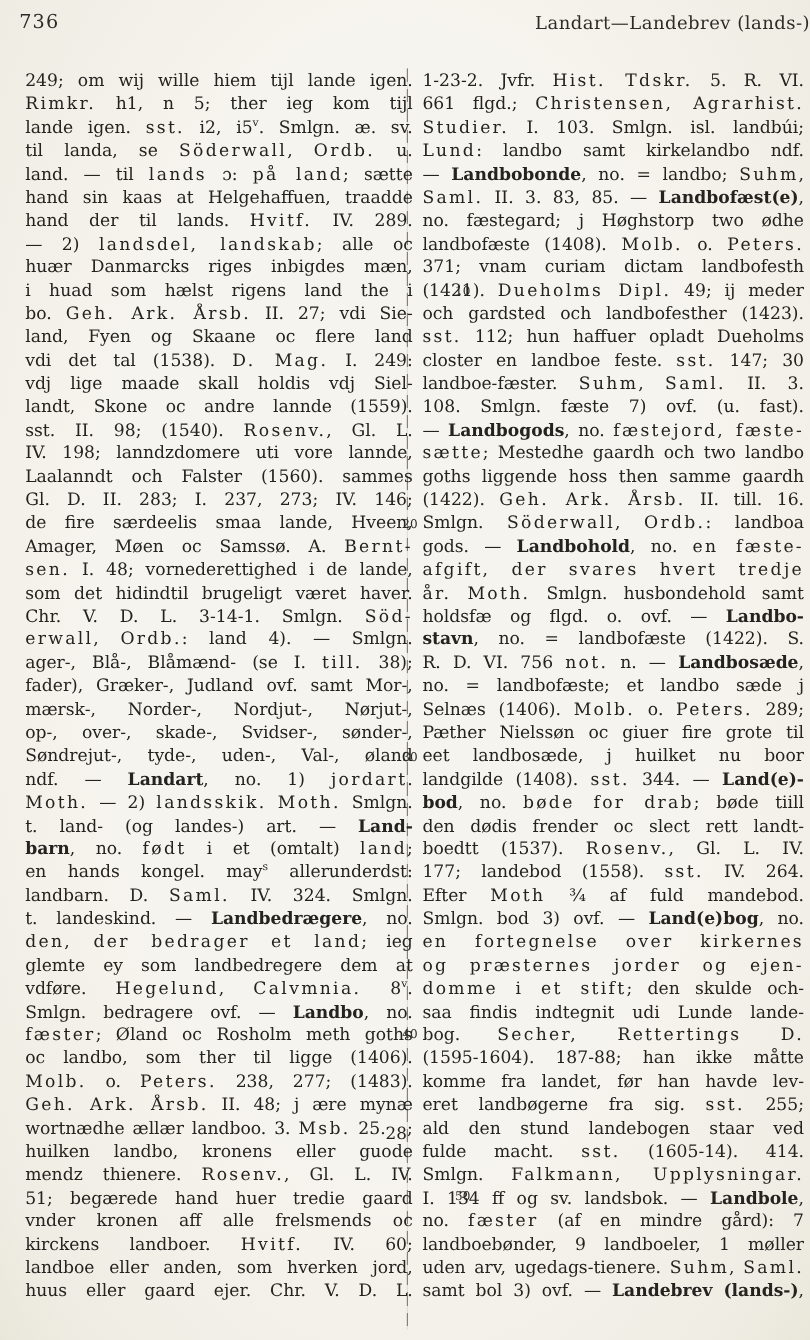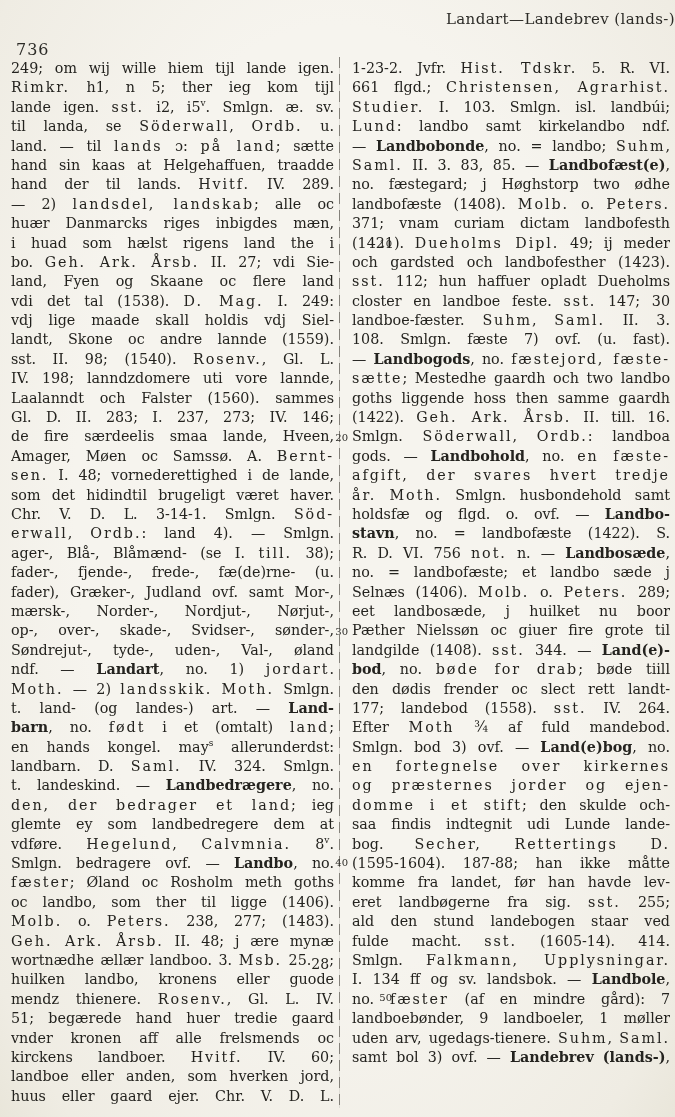--- a/index.html
+++ b/index.html
@@ -4,28 +4,28 @@
 <style>
   html,body { margin:0; padding:0; background:#e8e6df; }
   .page {
     position:relative; width:675px; height:1117px; overflow:hidden;
     background: radial-gradient(ellipse at 50% 45%, #f6f4ee 55%, #efece3 90%, #e9e6da 100%);
     font-family:"DejaVu Serif", "Liberation Serif", serif;
     color:#24231f;
   }
   .page-number {
     position:absolute; top:8px; left:16px;
-    font-size:16px; letter-spacing:1px; color:#2c2b27;margin-top:32px;
+    font-size:16px; letter-spacing:1px; color:#2c2b27;
   }
   .header-title {
     position:absolute; top:10px; left:0; width:100%;
     text-align:right; font-size:15px; letter-spacing:0.4px; color:#2c2b27;
   }
   .col { position:absolute; top:59px; font-size:14.3px; }
-  .col-left  { left:11px;   width:323px; }
+  .col-left  { left:21px;   width:323px; }
   .col-right { left:352px; width:318px; }
   .line {
     height:19.4px; line-height:19.4px;
     text-align:justify; text-align-last:justify; -moz-text-align-last:justify;
     white-space:normal; overflow:hidden;
   }
   .b  { font-weight:bold; }
   .g  { letter-spacing:0.135em; }
   .sup { font-size:9px; vertical-align:super; line-height:0; }
   .sub { font-size:14px; vertical-align:sub;   line-height:0; }
@@ -69,21 +69,20 @@
       <div class="line"><span>IV. 198; lanndzdomere uti vore lannde,</span></div>
       <div class="line"><span>Laalanndt och Falster (1560). sammes</span></div>
       <div class="line"><span>Gl. D. II. 283; I. 237, 273; IV. 146;</span></div>
       <div class="line"><span>de fire særdeelis smaa lande, Hveen,</span></div>
       <div class="line"><span>Amager, Møen oc Samssø. A. </span><span class="g">Bernt-</span></div>
       <div class="line"><span class="g">sen.</span><span> I. 48; vornederettighed i de lande,</span></div>
       <div class="line"><span>som det hidindtil brugeligt været haver.</span></div>
       <div class="line"><span>Chr. V. D. L. 3-14-1. Smlgn. </span><span class="g">Söd-</span></div>
       <div class="line"><span class="g">erwall</span><span>, </span><span class="g">Ordb.</span><span>: land 4). — Smlgn.</span></div>
       <div class="line"><span>ager-, Blå-, Blåmænd- (se I. </span><span class="g">till.</span><span> 38);</span></div>
-      <div class="line"><span>fader-, fjende-, frede-, fæ(de)rne- (u.</span></div>
       <div class="line"><span>fader), Græker-, Judland ovf. samt Mor-,</span></div>
       <div class="line"><span>mærsk-, Norder-, Nordjut-, Nørjut-,</span></div>
       <div class="line"><span>op-, over-, skade-, Svidser-, sønder-,</span></div>
       <div class="line"><span>Søndrejut-, tyde-, uden-, Val-, øland</span></div>
       <div class="line"><span>ndf. — </span><span class="b">Landart</span><span>, no. 1) </span><span class="g">jordart</span><span>.</span></div>
       <div class="line"><span class="g">Moth.</span><span> — 2) </span><span class="g">landsskik.</span><span> </span><span class="g">Moth.</span><span> Smlgn.</span></div>
       <div class="line"><span>t. land- (og landes-) art. — </span><span class="b">Land-</span></div>
       <div class="line"><span class="b">barn</span><span>, no. </span><span class="g">født</span><span> i et (omtalt) </span><span class="g">land</span><span>;</span></div>
       <div class="line"><span>en hands kongel. may</span><span class="sup">s</span><span> allerunderdst:</span></div>
       <div class="line"><span>landbarn. D. </span><span class="g">Saml.</span><span> IV. 324. Smlgn.</span></div>
@@ -134,25 +133,26 @@
       <div class="line"><span>(1422). </span><span class="g">Geh. Ark. Årsb.</span><span> II. till. 16.</span></div>
       <div class="line"><span>Smlgn. </span><span class="g">Söderwall</span><span>, </span><span class="g">Ordb.</span><span>: landboa</span></div>
       <div class="line"><span>gods. — </span><span class="b">Landbohold</span><span>, no. </span><span class="g">en fæste-</span></div>
       <div class="line"><span class="g">afgift, der svares hvert tredje</span></div>
       <div class="line"><span class="g">år.</span><span> </span><span class="g">Moth.</span><span> Smlgn. husbondehold samt</span></div>
       <div class="line"><span>holdsfæ og flgd. o. ovf. — </span><span class="b">Landbo-</span></div>
       <div class="line"><span class="b">stavn</span><span>, no. = landbofæste (1422). S.</span></div>
       <div class="line"><span>R. D. VI. 756 </span><span class="g">not.</span><span> n. — </span><span class="b">Landbosæde</span><span>,</span></div>
       <div class="line"><span>no. = landbofæste; et landbo sæde j</span></div>
       <div class="line"><span>Selnæs (1406). </span><span class="g">Molb.</span><span> o. </span><span class="g">Peters.</span><span> 289;</span></div>
+      <div class="line"><span>Pæther Nielssøn oc giuer fire grote til</span></div>
       <div class="line"><span>eet landbosæde, j huilket nu boor</span></div>
-      <div class="line"><span>Pæther Nielssøn oc giuer fire grote til</span></div>
       <div class="line"><span>landgilde (1408). </span><span class="g">sst.</span><span> 344. — </span><span class="b">Land(e)-</span></div>
       <div class="line"><span class="b">bod</span><span>, no. </span><span class="g">bøde for drab</span><span>; bøde tiill</span></div>
       <div class="line"><span>den dødis frender oc slect rett landt-</span></div>
+      <div class="line"><span>boedtt (1537). </span><span class="g">Rosenv.</span><span>, Gl. L. IV.</span></div>
       <div class="line"><span>177; landebod (1558). </span><span class="g">sst.</span><span> IV. 264.</span></div>
       <div class="line"><span>Efter </span><span class="g">Moth</span><span> ¾ af fuld mandebod.</span></div>
       <div class="line"><span>Smlgn. bod 3) ovf. — </span><span class="b">Land(e)bog</span><span>, no.</span></div>
       <div class="line"><span class="g">en fortegnelse over kirkernes</span></div>
       <div class="line"><span class="g">og præsternes jorder og ejen-</span></div>
       <div class="line"><span class="g">domme i et stift</span><span>; den skulde och-</span></div>
       <div class="line"><span>saa findis indtegnit udi Lunde lande-</span></div>
       <div class="line"><span>bog. </span><span class="g">Secher, Rettertings D.</span></div>
       <div class="line"><span>(1595-1604). 187-88; han ikke måtte</span></div>
       <div class="line"><span>komme fra landet, før han havde lev-</span></div>

